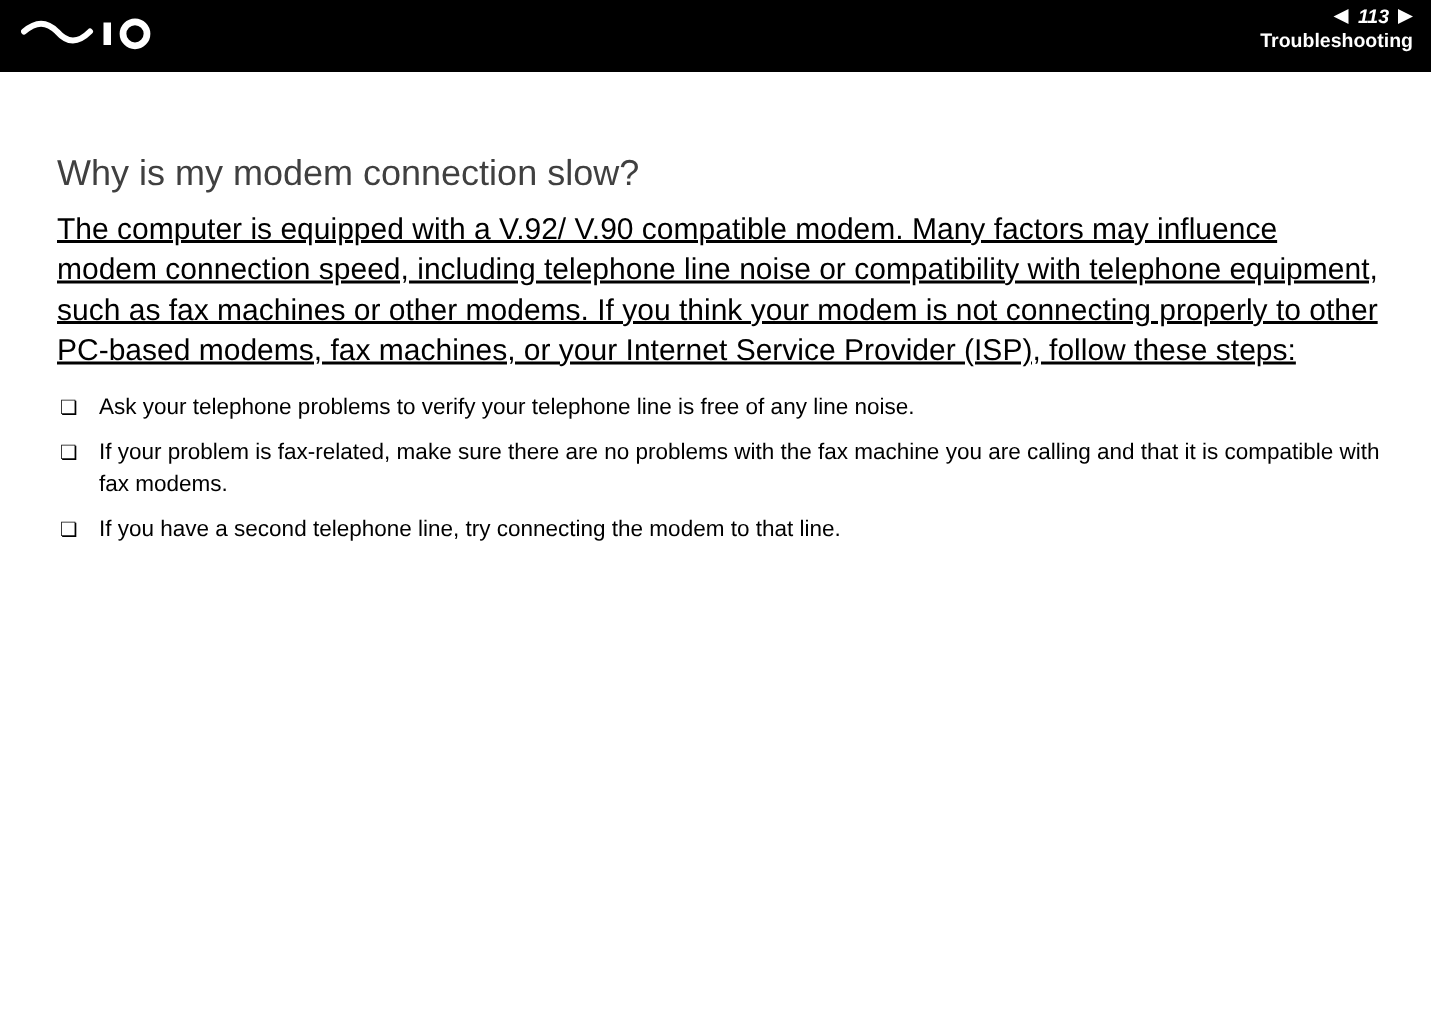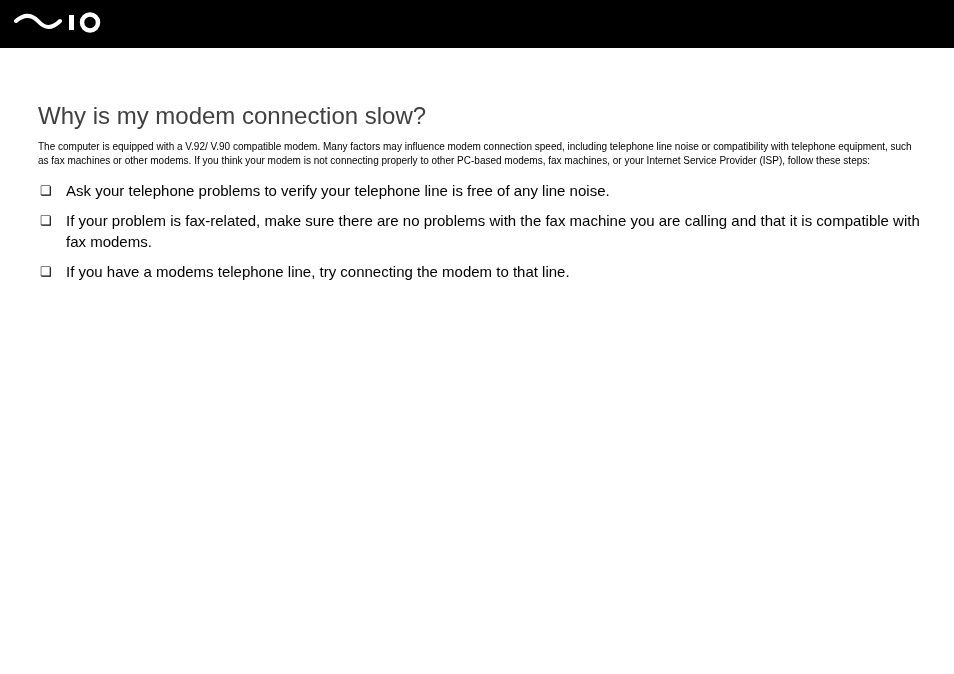--- a/index.html
+++ b/index.html
@@ -58,23 +58,24 @@
   .content {
     padding: 28px 34px 0 38px;
   }
   h1.title {
     color: #404040;
     font-weight: 400;
     font-size: 24px;
     margin: 26px 0 10px 0;
   }
   p.intro {
-    font-size: 10px;
+    font-size: 20px;
     line-height: 1.35;
     margin: 0 0 14px 0;
+    text-decoration: underline;
   }
   ul.steps {
     list-style: none;
     padding: 0 0 0 2px;
     margin: 0;
   }
   ul.steps li {
     position: relative;
     padding-left: 26px;
     font-size: 15px;
@@ -97,23 +98,31 @@
 <div class="header">
   <svg class="logo" viewBox="0 0 240 48" aria-hidden="true">
 
     <path d="M4 18 C 20 4, 34 4, 48 18 C 62 34, 76 34, 92 18" stroke="#ffffff" stroke-width="8" fill="none" stroke-linecap="round"></path>
 
     <rect x="110" y="6" width="10" height="30" fill="#ffffff"></rect>
 
     <circle cx="152" cy="21" r="16" stroke="#ffffff" stroke-width="9" fill="none"></circle>
   </svg>
 
+  <div class="nav-block">
+    <div class="nav-pager">
+      <span class="tri-left"></span>
+      <span>113</span>
+      <span class="tri-right"></span>
+    </div>
+    <div class="section-label">Troubleshooting</div>
+  </div>
 </div>
 
 <div class="content">
   <h1 class="title">Why is my modem connection slow?</h1>
   <p class="intro">The computer is equipped with a V.92/ V.90 compatible modem. Many factors may influence modem connection speed, including telephone line noise or compatibility with telephone equipment, such as fax machines or other modems. If you think your modem is not connecting properly to other PC-based modems, fax machines, or your Internet Service Provider (ISP), follow these steps:</p>
   <ul class="steps">
     <li>Ask your telephone problems to verify your telephone line is free of any line noise.</li>
     <li>If your problem is fax-related, make sure there are no problems with the fax machine you are calling and that it is compatible with fax modems.</li>
-    <li>If you have a modems telephone line, try connecting the modem to that line.</li>
+    <li>If you have a second telephone line, try connecting the modem to that line.</li>
   </ul>
 </div>
 
 </body></html>

